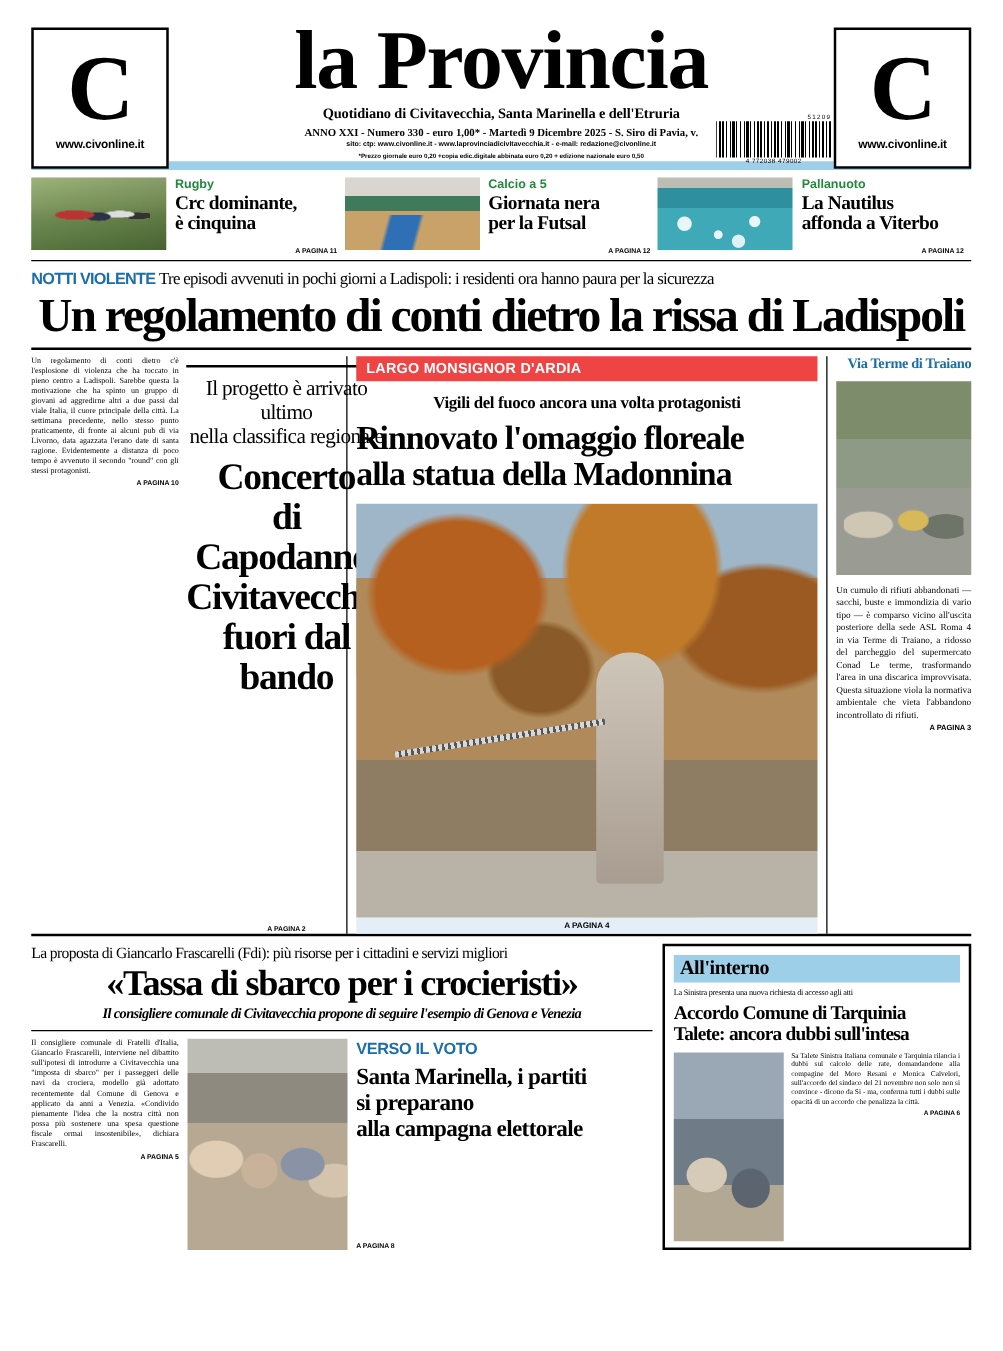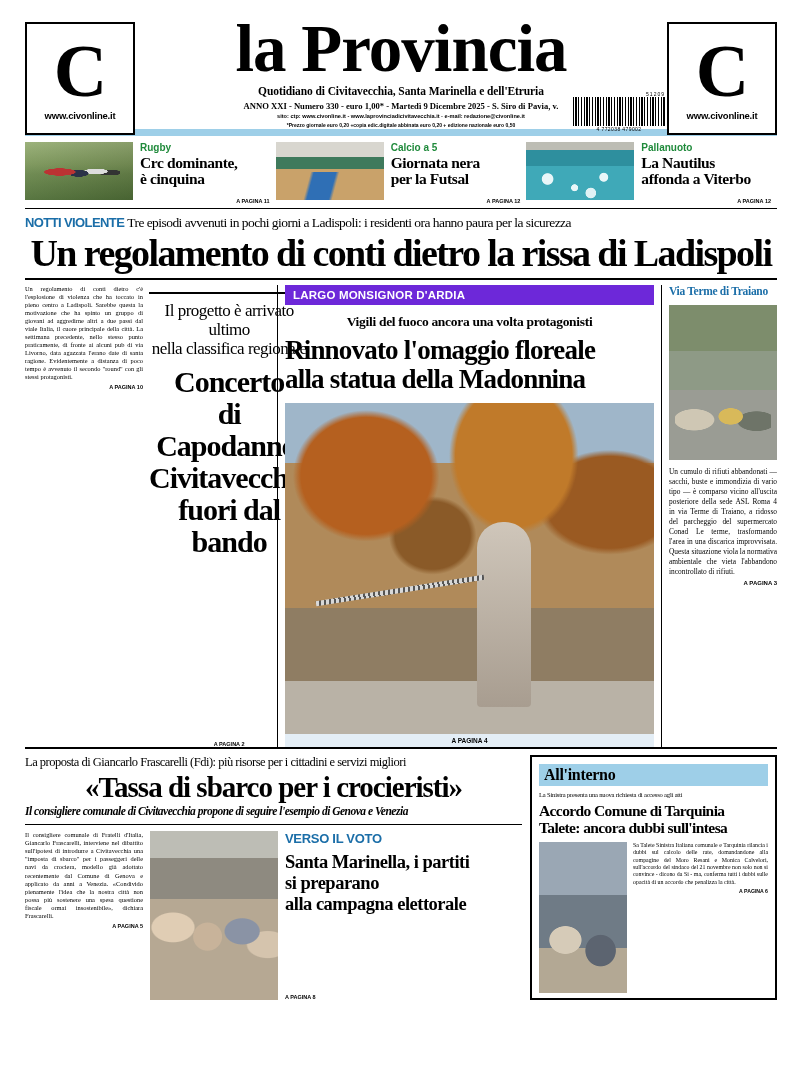--- a/index.html
+++ b/index.html
@@ -100,55 +100,55 @@
      background: radial-gradient(ellipse at 18% 50%, #a0432a 0 16%, transparent 17%),
                  radial-gradient(ellipse at 70% 60%, #1e1f22 0 20%, transparent 21%),
                  linear-gradient(90deg, transparent 0 45%, rgba(255,255,255,.10) 48% 52%, transparent 55%); }
 
   .capo { border-top: 2.5px solid #000; margin-top: 7px; padding-top: 7px; text-align: center; flex:1; display:flex; flex-direction:column; }
   .capo-sub { font-family: "Liberation Serif", serif; font-size: 17px; line-height: 1.12; letter-spacing: -.5px; }
   .capo-head { font-family: "Liberation Serif", serif; font-weight: 700; font-size: 30px; line-height: 1.07; letter-spacing: -1px; margin-top: 8px; }
   .capo-pg { font-family: "Liberation Sans", sans-serif; font-weight: 700; font-size: 5.5px; margin-top: auto; padding-top: 6px; }
 
   .col-center { width: 385px; flex: 0 0 385px; padding: 0 7px; border-left: 1px solid #000; border-right: 1px solid #000; display: flex; flex-direction: column; }
-  .ribbon { background: #6d28d9; color: #fff; font-family: "Liberation Sans", sans-serif; font-weight: 700; font-size: 11.5px; padding: 4px 8px; letter-spacing: .2px; }
+  .ribbon { background: #ef4444; color: #fff; font-family: "Liberation Sans", sans-serif; font-weight: 700; font-size: 11.5px; padding: 4px 8px; letter-spacing: .2px; }
   .center-sub { text-align: center; font-family: "Liberation Serif", serif; font-weight: 700; font-size: 13.5px; margin-top: 9px; letter-spacing: -.3px; }
   .center-head { text-align: left; font-family: "Liberation Serif", serif; font-weight: 700; font-size: 27px; line-height: 1.07; letter-spacing: -.8px; margin-top: 6px; }
   .center-photo { margin-top: 9px; flex: 1;
      background: linear-gradient(to bottom, #9fb6c9 0 18%, #b08a5a 18% 62%, #8f7d63 62% 84%, #b9b2a6 84% 100%);
      position: relative; overflow: hidden; }
   .center-photo .tree { position:absolute; inset:0;
      background: radial-gradient(ellipse at 22% 22%, #b5601f 0 16%, transparent 18%),
                  radial-gradient(ellipse at 62% 16%, #c07a2a 0 18%, transparent 20%),
                  radial-gradient(ellipse at 88% 30%, #9a5a22 0 14%, transparent 16%),
                  radial-gradient(ellipse at 40% 40%, #8a5a28 0 12%, transparent 14%); }
   .center-photo .stat { position:absolute; left:52%; top:36%; width: 54px; height: 56%;
      background: linear-gradient(to bottom, #cfc6ba, #a89d90); border-radius: 26px 26px 4px 4px; }
   .center-photo .ladder { position:absolute; left:8%; top:56%; width: 46%; height: 5px;
      background: repeating-linear-gradient(90deg,#d8d8d8 0 3px, #555 3px 5px); transform: rotate(-9deg); }
   .center-pg { background: #e4eef6; font-family: "Liberation Sans", sans-serif; font-weight: 700; font-size: 6.5px; text-align: center; padding: 3px 0; }
 
   .col-right { flex: 1; padding-left: 7px; display: flex; flex-direction: column; }
-  .right-kicker { text-align: left; font-family: "Liberation Serif", serif; font-weight: 700; font-size: 11.5px; color: #1b6ea8; letter-spacing: -.3px; }
+  .right-kicker { text-align: right; font-family: "Liberation Serif", serif; font-weight: 700; font-size: 11.5px; color: #1b6ea8; letter-spacing: -.3px; }
   .right-head { text-align: center; font-family: "Liberation Serif", serif; font-weight: 700; font-size: 18px; line-height: 1.12; letter-spacing: -.5px; margin-top: 3px; }
   .right-photo { margin-top: 8px; height: 155px;
      background: linear-gradient(to bottom, #7d8d6c 0 30%, #8e9a86 30% 55%, #9a9c94 55% 100%); position: relative; overflow: hidden; }
   .right-photo:after { content:""; position:absolute; left:6%; bottom:8%; width: 88%; height: 44%;
      background: radial-gradient(ellipse at 20% 60%, #cfc7b4 0 18%, transparent 19%),
                  radial-gradient(ellipse at 58% 55%, #d8b95a 0 15%, transparent 16%),
                  radial-gradient(ellipse at 85% 62%, #6e7468 0 16%, transparent 17%); }
   .right-body { font-family: "Liberation Serif", serif; font-size: 7.4px; line-height: 1.36; text-align: justify; margin-top: 7px; }
   .right-body .pg { font-family: "Liberation Sans", sans-serif; font-weight: 700; font-size: 6px; text-align: right; display: block; margin-top: 2px; }
 
   
   .bottom { display: flex; margin-top: 6px; height: 245px; }
   .b-left { width: 505px; flex: 0 0 505px; padding-right: 8px; display: flex; flex-direction: column; }
   .b-left-kick { font-family: "Liberation Serif", serif; font-size: 12.5px; letter-spacing: -.5px; }
   .b-left-head { font-family: "Liberation Serif", serif; font-weight: 700; font-size: 29px; text-align: center; letter-spacing: -1px; margin-top: 2px; line-height: 1.05; }
-  .b-left-dek { font-family: "Liberation Serif", serif; font-style: italic; font-weight: 700; font-size: 11.5px; letter-spacing: -.5px; margin-top: 3px; }
+  .b-left-dek { font-family: "Liberation Serif", serif; font-style: italic; font-weight: 700; font-size: 11.5px; text-align: center; letter-spacing: -.5px; margin-top: 3px; }
   .b-left-grid { display: flex; gap: 7px; margin-top: 7px; flex: 1; border-top: 1px solid #000; padding-top: 6px; }
   .b-col-txt { width: 118px; flex: 0 0 118px; font-family: "Liberation Serif", serif; font-size: 6.4px; line-height: 1.26; text-align: justify; }
   .b-col-txt .pg { font-family: "Liberation Sans", sans-serif; font-weight: 700; font-size: 5.5px; text-align: right; display: block; margin-top: 3px; }
   .b-photo { width: 128px; flex: 0 0 128px;
      background: linear-gradient(to bottom, #bdbdb5 0 16%, #8e8a80 16% 40%, #b6a893 40% 100%); position: relative; overflow: hidden; }
   .b-photo:after { content:""; position:absolute; inset: 22% 0 0 0;
      background: radial-gradient(ellipse at 18% 45%, #e0cdb4 0 14%, transparent 15%),
                  radial-gradient(ellipse at 45% 52%, #c8b39a 0 14%, transparent 15%),
                  radial-gradient(ellipse at 72% 48%, #8a93a5 0 13%, transparent 14%),
                  radial-gradient(ellipse at 92% 58%, #d5c4ad 0 12%, transparent 13%); }

